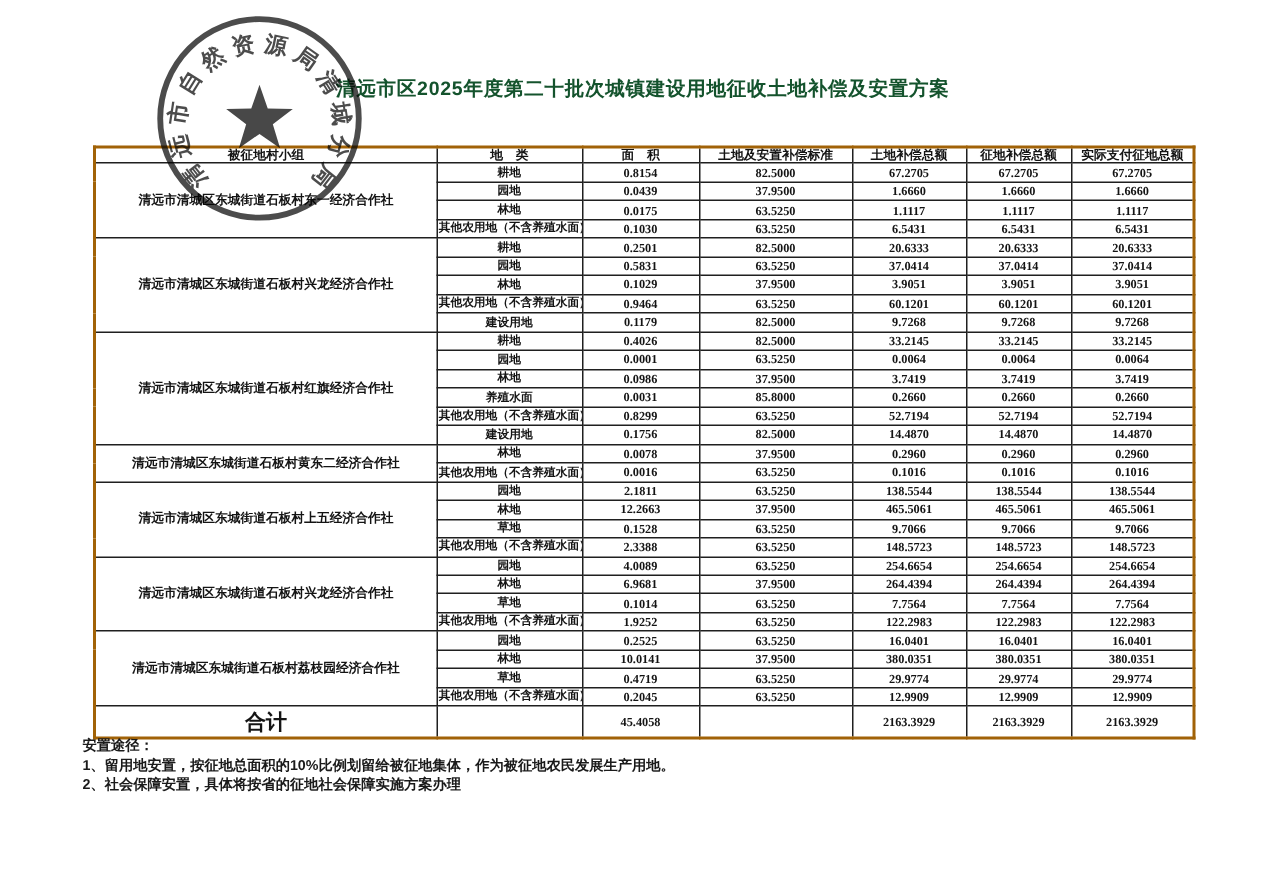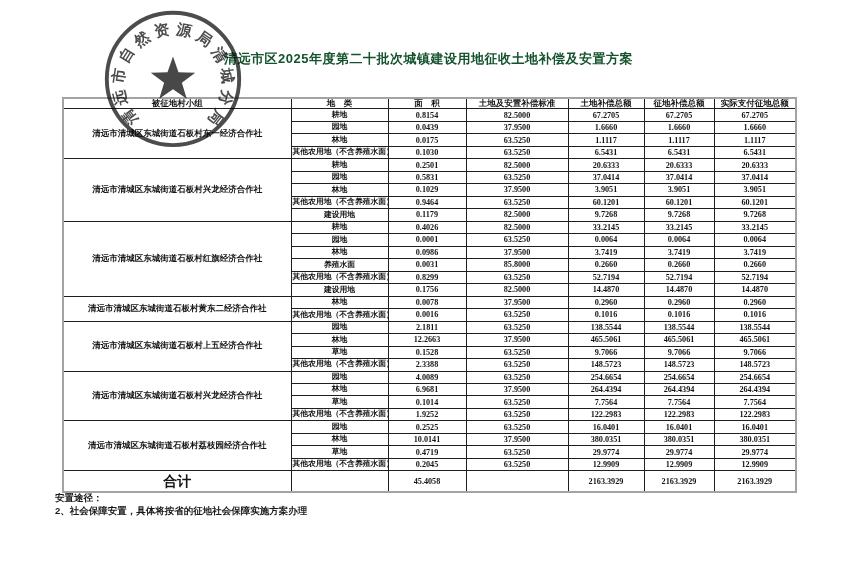--- a/index.html
+++ b/index.html
@@ -22,21 +22,21 @@
 
   table.comp{
     position:absolute;top:97px;left:62px;width:733px;height:396px;
     border-collapse:collapse;table-layout:fixed;
     font-size:8px;color:#141414;
   }
   table.comp td,table.comp th{
     border:1px solid #1f1f1f;padding:0 1px;text-align:center;vertical-align:middle;
     font-weight:bold;line-height:1.1;overflow:hidden;white-space:nowrap;
   }
-  table.comp{border:2px solid #a3a3a3;}
+  table.comp{border:2px solid #a16207;}
   th.hdr{font-size:8.5px;}
   td.group-name{font-size:8.5px;margin-left:44px;}
   td.land-type{font-size:7.8px;margin-left:45px;}
   td.num{font-size:8.2px;font-family:"Liberation Serif","DejaVu Serif",serif;}
   td.total-label{font-size:14px;}
 
   .footer{
     position:absolute;top:491px;left:55px;width:740px;
     font-size:9.5px;font-weight:bold;color:#1a1a1a;line-height:13px;
   }
@@ -328,20 +328,21 @@
           <td class="num"></td>
           <td class="num">2163.3929</td>
           <td class="num">2163.3929</td>
           <td class="num">2163.3929</td>
         </tr>
       </tbody>
   </table>
 
   <div class="footer">
     <div>安置途径：</div>
+    <div>1、留用地安置，按征地总面积的10%比例划留给被征地集体，作为被征地农民发展生产用地。</div>
     <div>2、社会保障安置，具体将按省的征地社会保障实施方案办理</div>
   </div>
 
   <svg class="seal" viewBox="0 0 150 150">
     <circle class="ring" cx="75" cy="77" r="68"></circle>
     <polygon class="star" points="75,54 80.64,70.23 97.83,70.58 84.13,80.97 89.11,97.42 75,87.6 60.89,97.42 65.87,80.97 52.17,70.58 69.36,70.23"></polygon>
     <g>
         <text x="34.81145156605718" y="113.39873524160858" transform="rotate(-128 34.81145156605718 113.39873524160858)" class="seal-char">清</text>
         <text x="25.675510410200182" y="94.96513504386783" transform="rotate(-104.72727272727272 25.675510410200182 94.96513504386783)" class="seal-char">远</text>
         <text x="24.566187195476957" y="74.42170692053104" transform="rotate(-81.45454545454545 24.566187195476957 74.42170692053104)" class="seal-char">市</text>

